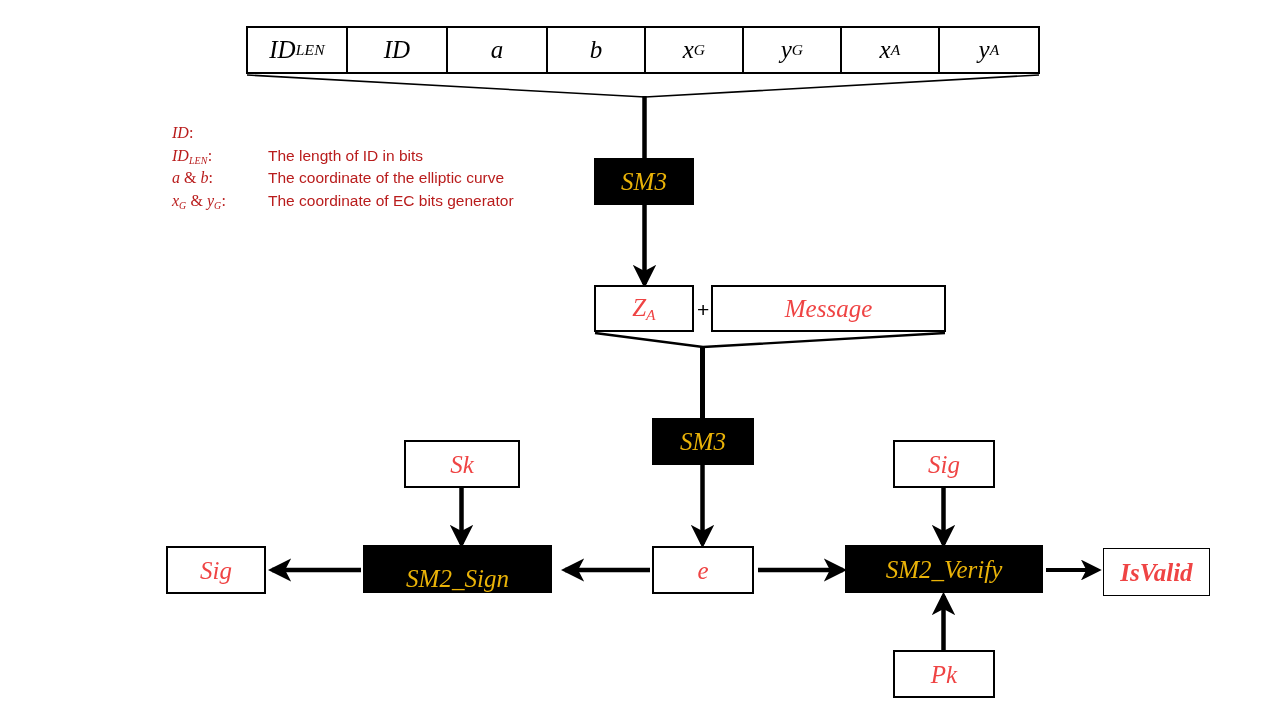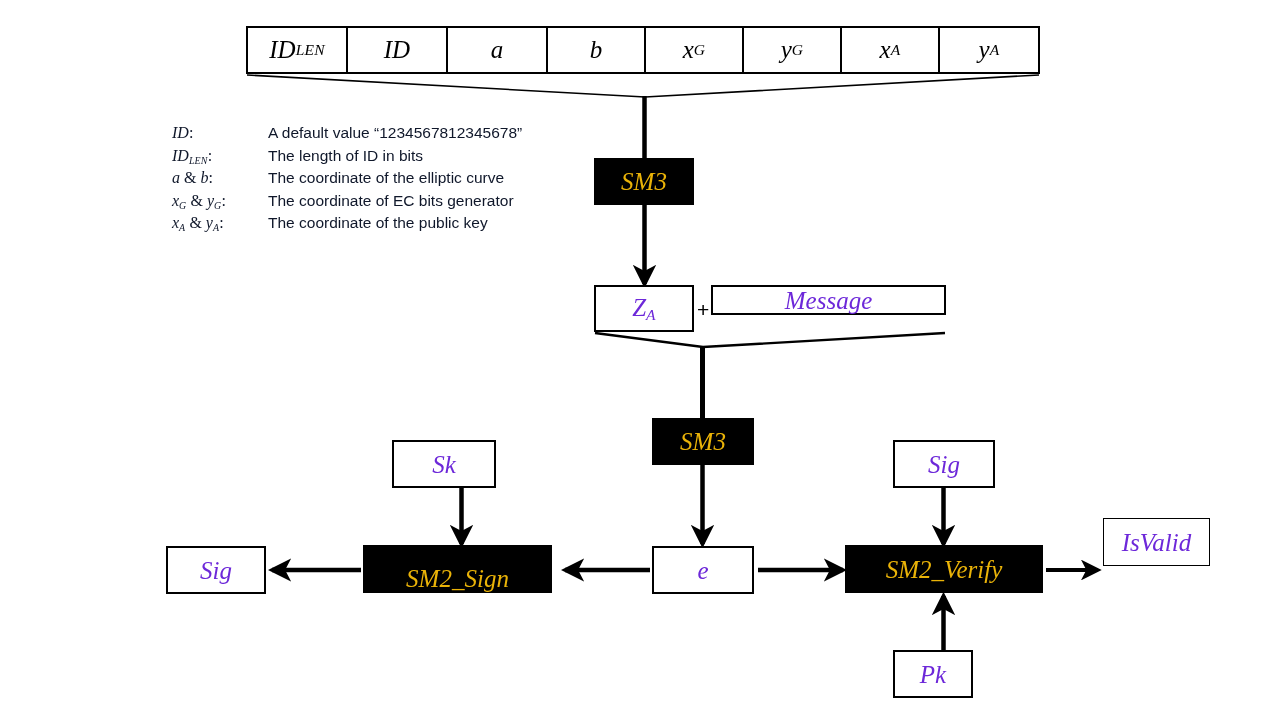--- a/index.html
+++ b/index.html
@@ -15,21 +15,21 @@
     overflow: hidden;
     font-family: "Liberation Serif", "DejaVu Serif", serif;
   }
 
   
   .box {
     position: absolute;
     box-sizing: border-box;
     border: 2px solid #000000;
     background: #ffffff;
-    color: #6d28d9;
+    color: #ef4444;
     display: flex;
     align-items: center;
     justify-content: center;
     font-style: italic;
     font-size: 25px;
     line-height: 1;
     white-space: nowrap;
   }
   .box.thin { border-width: 1.5px; }
   .box.filled {
@@ -69,21 +69,21 @@
   }
 
   
   #legend {
     position: absolute;
     left: 172px;
     top: 124px;
     width: 420px;
     font-family: "Liberation Sans", "DejaVu Sans", sans-serif;
     font-size: 15.5px;
-    color: #0f172a;
+    color: #b91c1c;
   }
   #legend .row {
     display: flex;
     align-items: baseline;
     height: 22.5px;
   }
   #legend .term {
     width: 96px;
     flex: 0 0 96px;
     font-family: "Liberation Serif", "DejaVu Serif", serif;
@@ -145,37 +145,32 @@
     </div>
     <div class="cell" style="width:98px">
       <span>y</span>
         <span class="sub">A</span>
     </div>
   </div>
 
   <div id="legend">
     <div class="row">
       <div class="term"><span>ID</span><span class="rm">:</span></div>
-      <div class="desc">A default value “1234567812345678”</div>
     </div>
     <div class="row">
       <div class="term"><span>ID</span><span class="sub">LEN</span><span class="rm">:</span></div>
       <div class="desc">The length of ID in bits</div>
     </div>
     <div class="row">
       <div class="term"><span>a</span><span class="rm">&nbsp;&amp;&nbsp;</span><span>b</span><span class="rm">:</span></div>
       <div class="desc">The coordinate of the elliptic curve</div>
     </div>
     <div class="row">
       <div class="term"><span>x</span><span class="sub">G</span><span class="rm">&nbsp;&amp;&nbsp;</span><span>y</span><span class="sub">G</span><span class="rm">:</span></div>
       <div class="desc">The coordinate of EC bits generator</div>
-    </div>
-    <div class="row">
-      <div class="term"><span>x</span><span class="sub">A</span><span class="rm">&nbsp;&amp;&nbsp;</span><span>y</span><span class="sub">A</span><span class="rm">:</span></div>
-      <div class="desc">The coordinate of the public key</div>
     </div>
   </div>
 
   <svg class="overlay" viewBox="0 0 1280 720">
     <defs>
       <marker id="arrow" viewBox="0 0 10 10" refX="8.2" refY="5" markerWidth="5.2" markerHeight="5.2" orient="auto-start-reverse">
         <path d="M 0 0 L 10 5 L 0 10 L 2.6 5 z" fill="#000000"></path>
       </marker>
     </defs>
 
@@ -207,53 +202,53 @@
   <div class="box filled" style="left:594px; top:158px; width:100px; height:47px;">
     <span>SM3</span>
   </div>
 
   <div class="box" style="left:594px; top:285px; width:100px; height:47px;">
     <span><span>Z</span><span class="sub">A</span></span>
   </div>
 
   <div class="plus" style="left:697px; top:298px;">+</div>
 
-  <div class="box" style="left:711px; top:285px; width:235px; height:30px;">
+  <div class="box" style="left:711px; top:285px; width:235px; height:47px;">
     <span>Message</span>
   </div>
 
   <div class="box filled" style="left:652px; top:418px; width:102px; height:47px;">
     <span>SM3</span>
   </div>
 
   <div class="box" style="left:652px; top:546px; width:102px; height:48px;">
     <span>e</span>
   </div>
 
-  <div class="box" style="left:392px; top:440px; width:104px; height:48px;">
+  <div class="box" style="left:404px; top:440px; width:116px; height:48px;">
     <span>Sk</span>
   </div>
 
   <div class="box" style="left:893px; top:440px; width:102px; height:48px;">
     <span>Sig</span>
   </div>
 
   <div class="box filled" style="left:363px; top:545px; width:189px; height:48px;align-items:flex-end;">
     <span>SM2_Sign</span>
   </div>
 
   <div class="box filled" style="left:845px; top:545px; width:198px; height:48px;">
     <span>SM2_Verify</span>
   </div>
 
   <div class="box" style="left:166px; top:546px; width:100px; height:48px;">
     <span>Sig</span>
   </div>
 
-  <div class="box thin" style="left:1103px; top:518px; width:107px; height:48px;">
+  <div class="box thin" style="left:1103px; top:548px; width:107px; height:48px;font-weight:bold;">
     <span>IsValid</span>
   </div>
 
-  <div class="box" style="left:893px; top:650px; width:80px; height:48px;">
+  <div class="box" style="left:893px; top:650px; width:102px; height:48px;">
     <span>Pk</span>
   </div>
 
 </div>
 
 </body></html>

